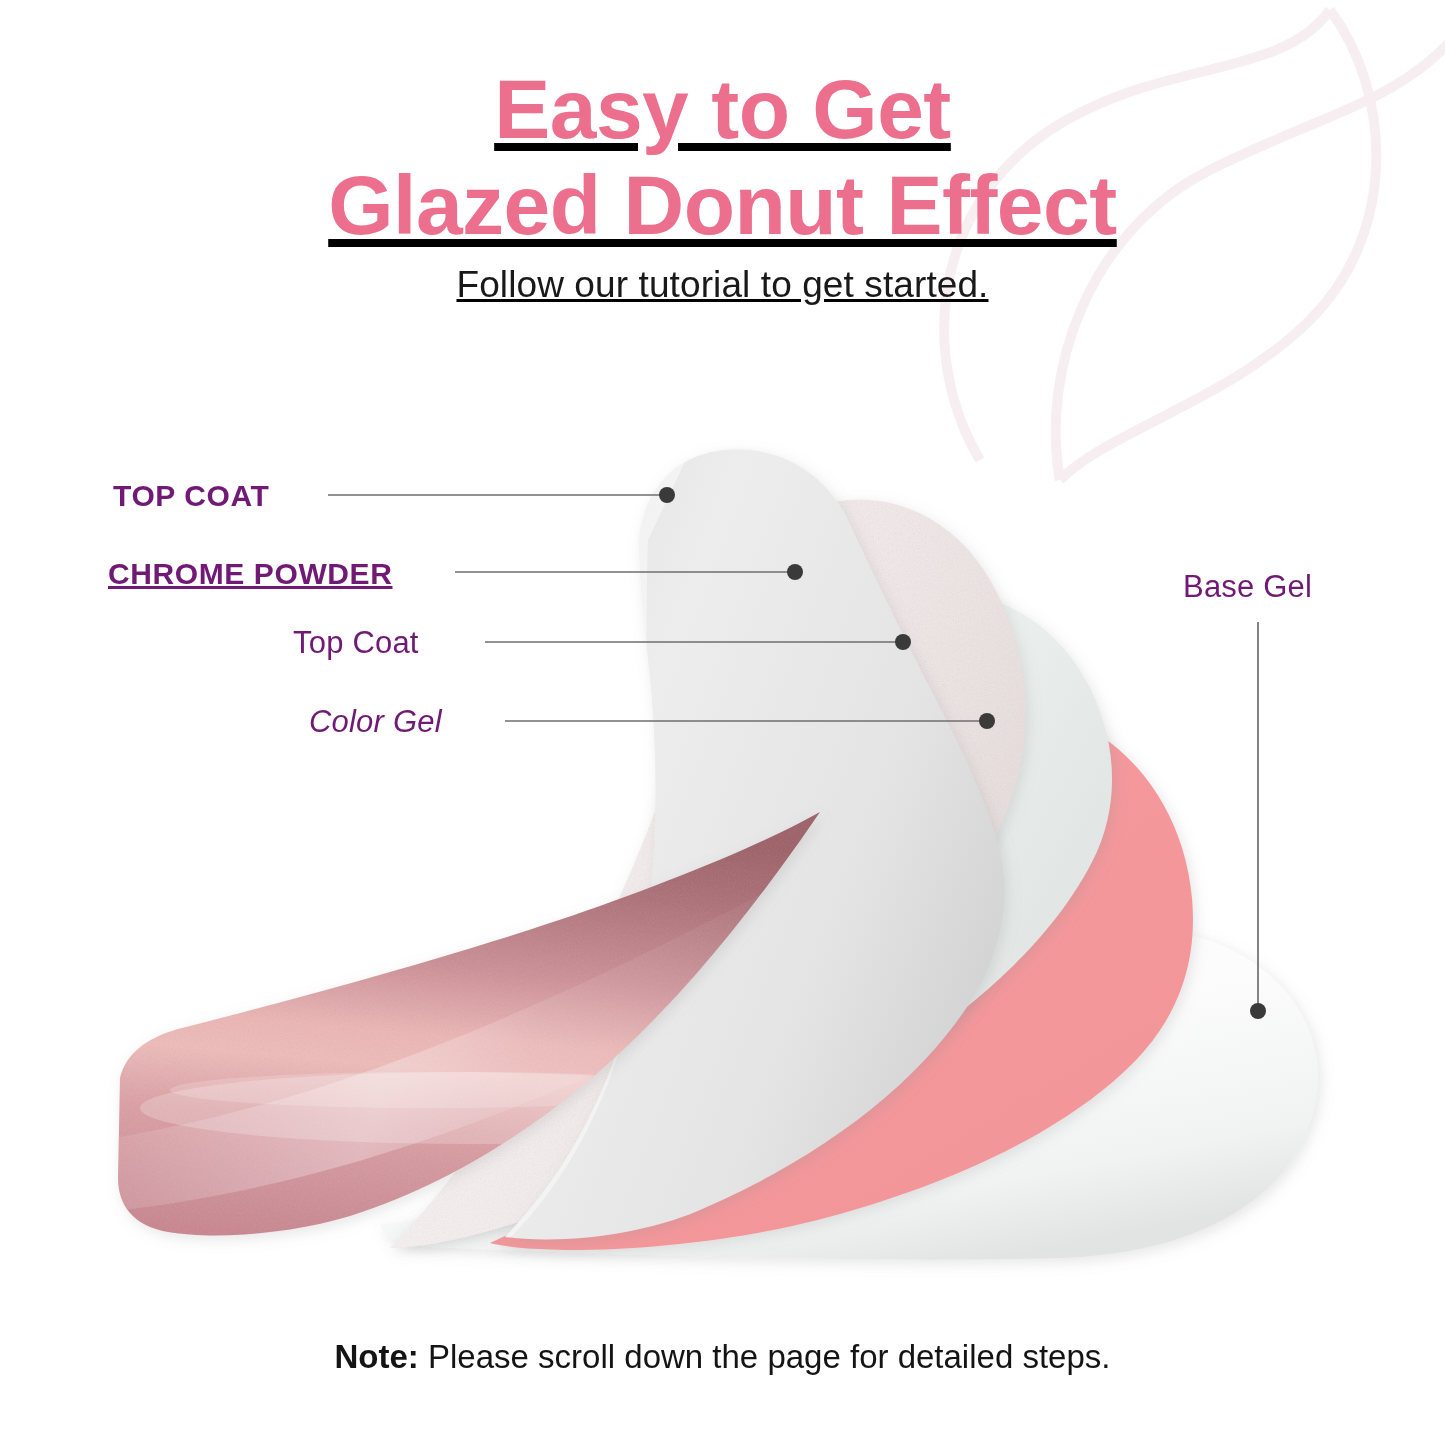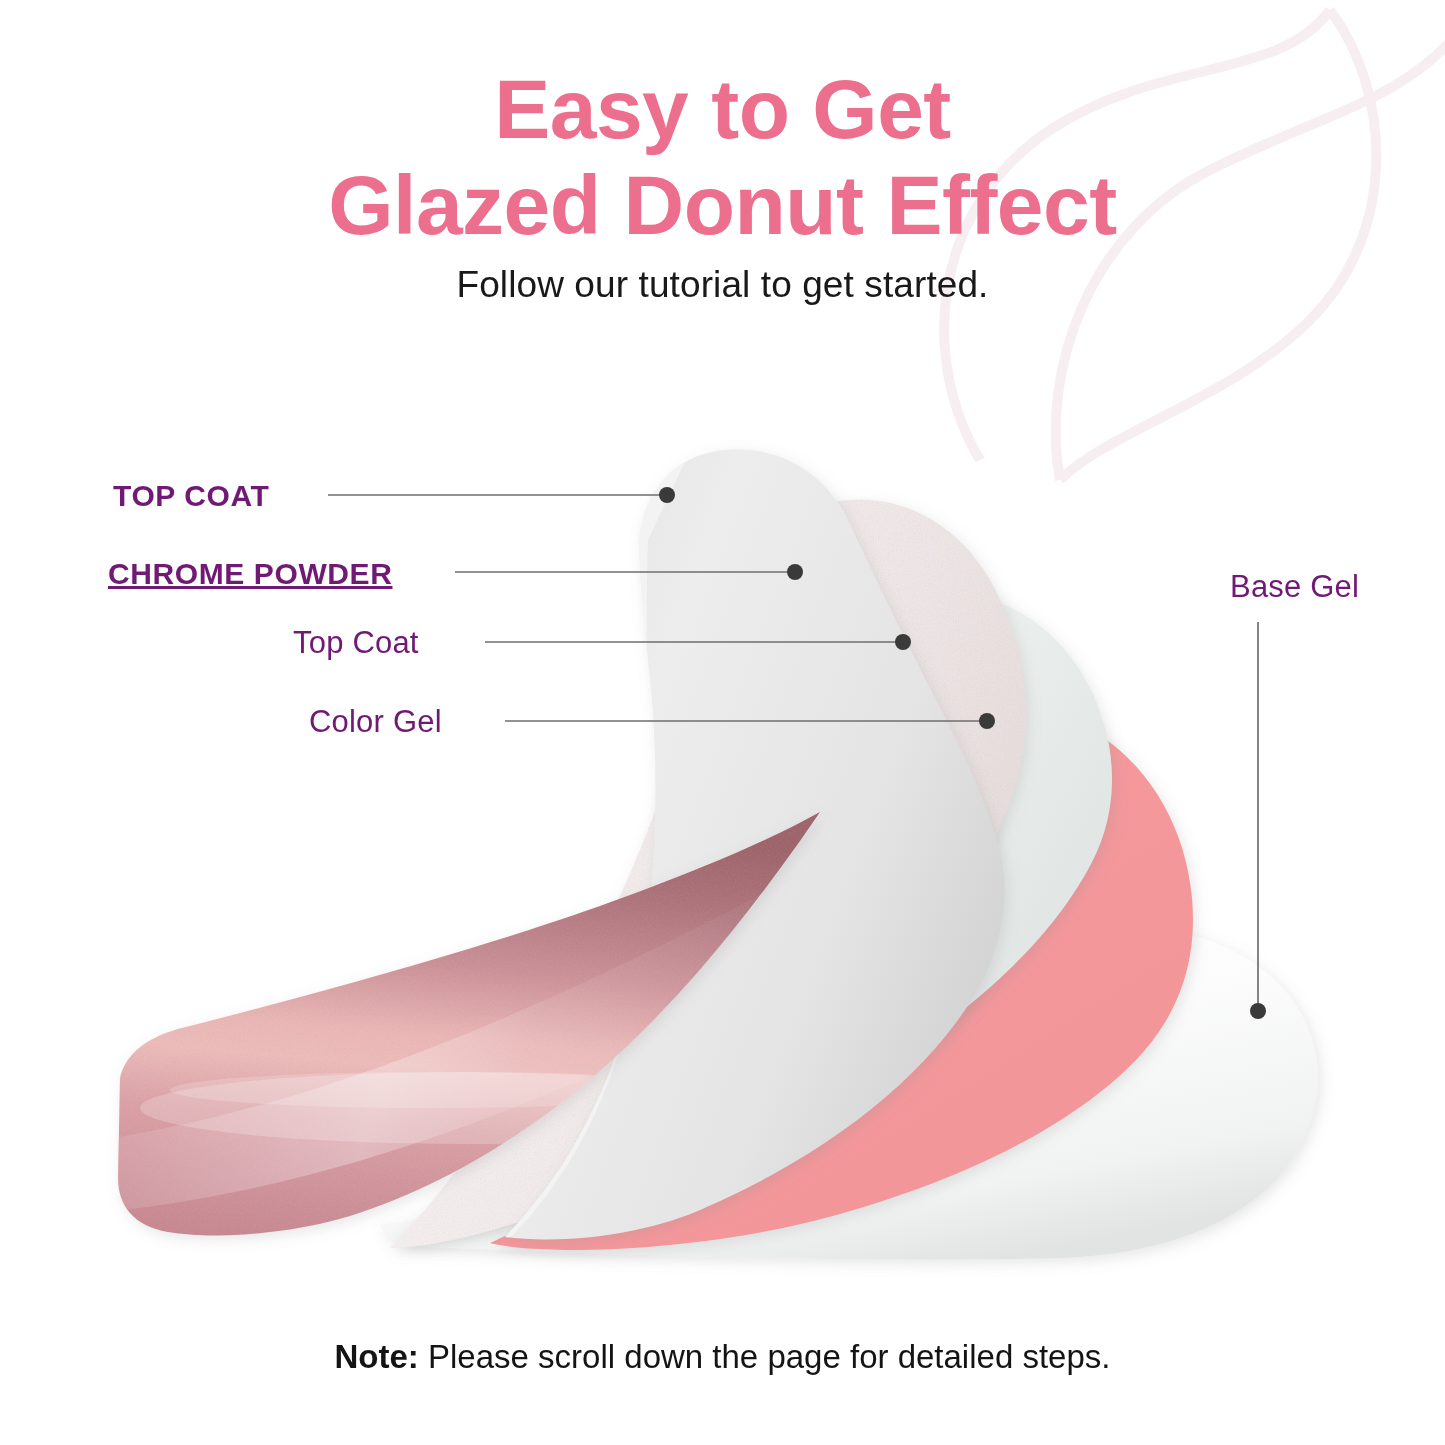--- a/index.html
+++ b/index.html
@@ -22,20 +22,21 @@
     pointer-events: none;
   }
 
   
   .header {
     position: absolute;
     top: 62px;
     left: 0;
     width: 1445px;
     text-align: center;
+    text-decoration: underline;
   }
   .headline {
     color: #ed6f8e;
     font-size: 84px;
     font-weight: 700;
     line-height: 1.14;
     letter-spacing: -0.5px;
     margin: 0;
     white-space: pre-line;
   }
@@ -68,22 +69,22 @@
     letter-spacing: 0.6px;
   }
   .callout.light {
     font-weight: 300;
     font-size: 31px;
     letter-spacing: 0.2px;
   }
   .cl-topcoat-caps  { left: 113px; top: 479px; }
   .cl-chrome        { left: 108px; top: 557px; text-decoration: underline; }
   .cl-topcoat       { left: 293px; top: 625px; }
-  .cl-colorgel      { left: 309px; top: 704px; }
-  .cl-basegel       { left: 1183px; top: 569px; font-weight: 300; font-size: 31px; margin-left: 47px; }
+  .cl-colorgel      { left: 309px; top: 704px; font-style: italic; }
+  .cl-basegel       { left: 1183px; top: 569px; font-weight: 300; font-size: 31px; }
 
   
   .note {
     position: absolute;
     top: 1338px;
     left: 0;
     width: 1445px;
     text-align: center;
     color: #141414;
     font-size: 33px;

